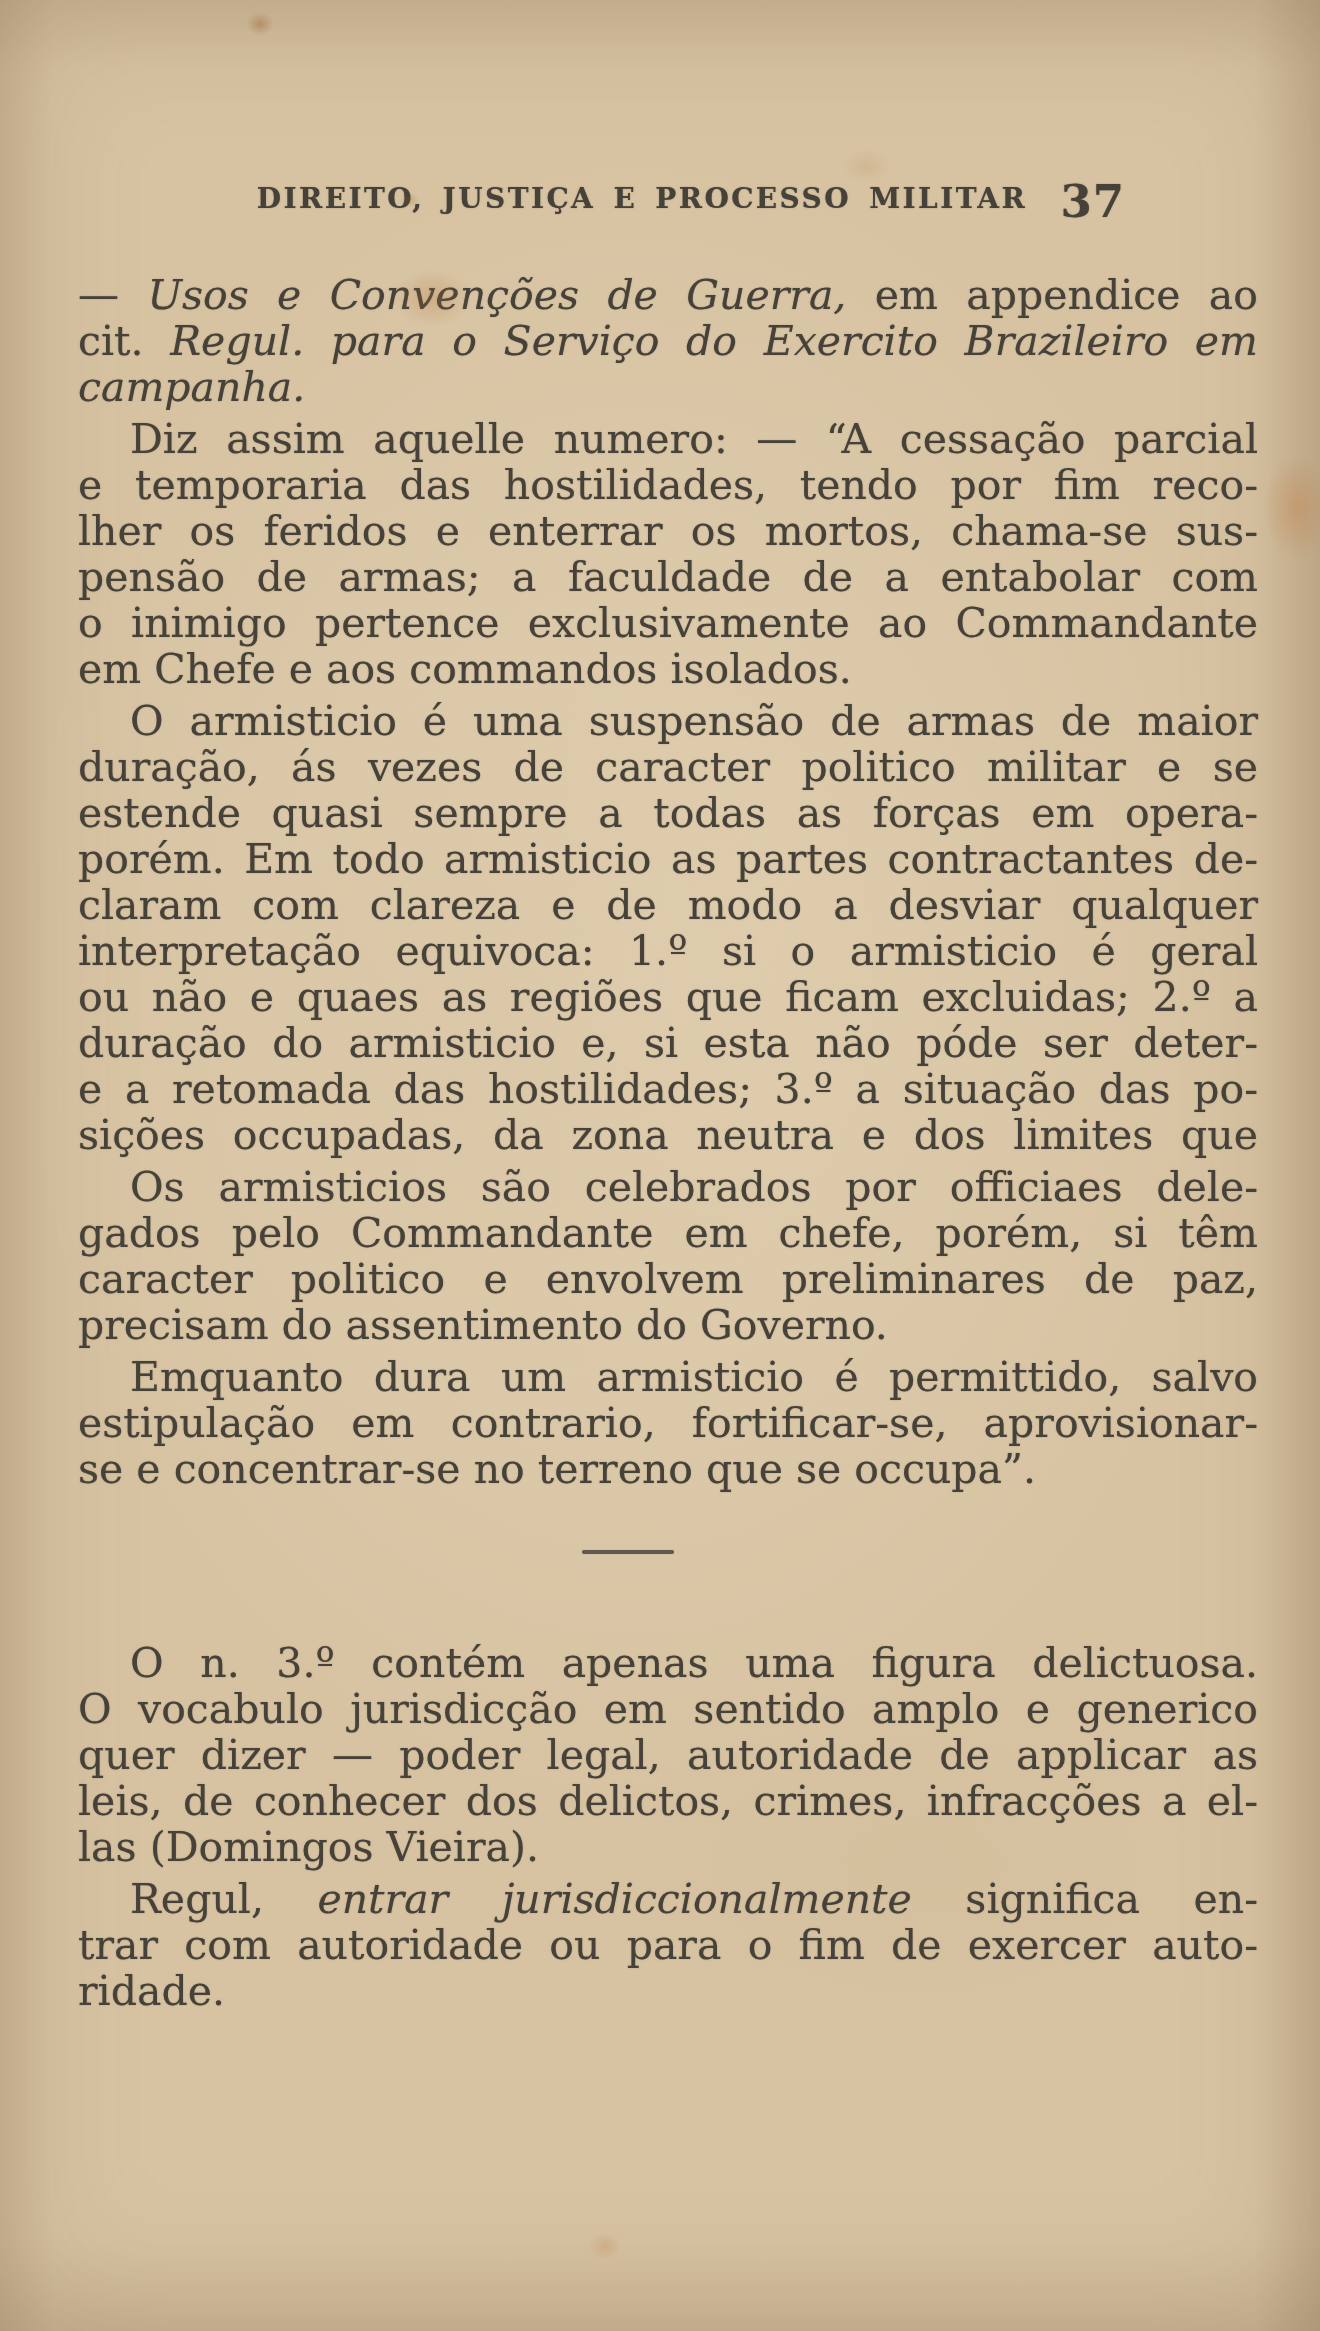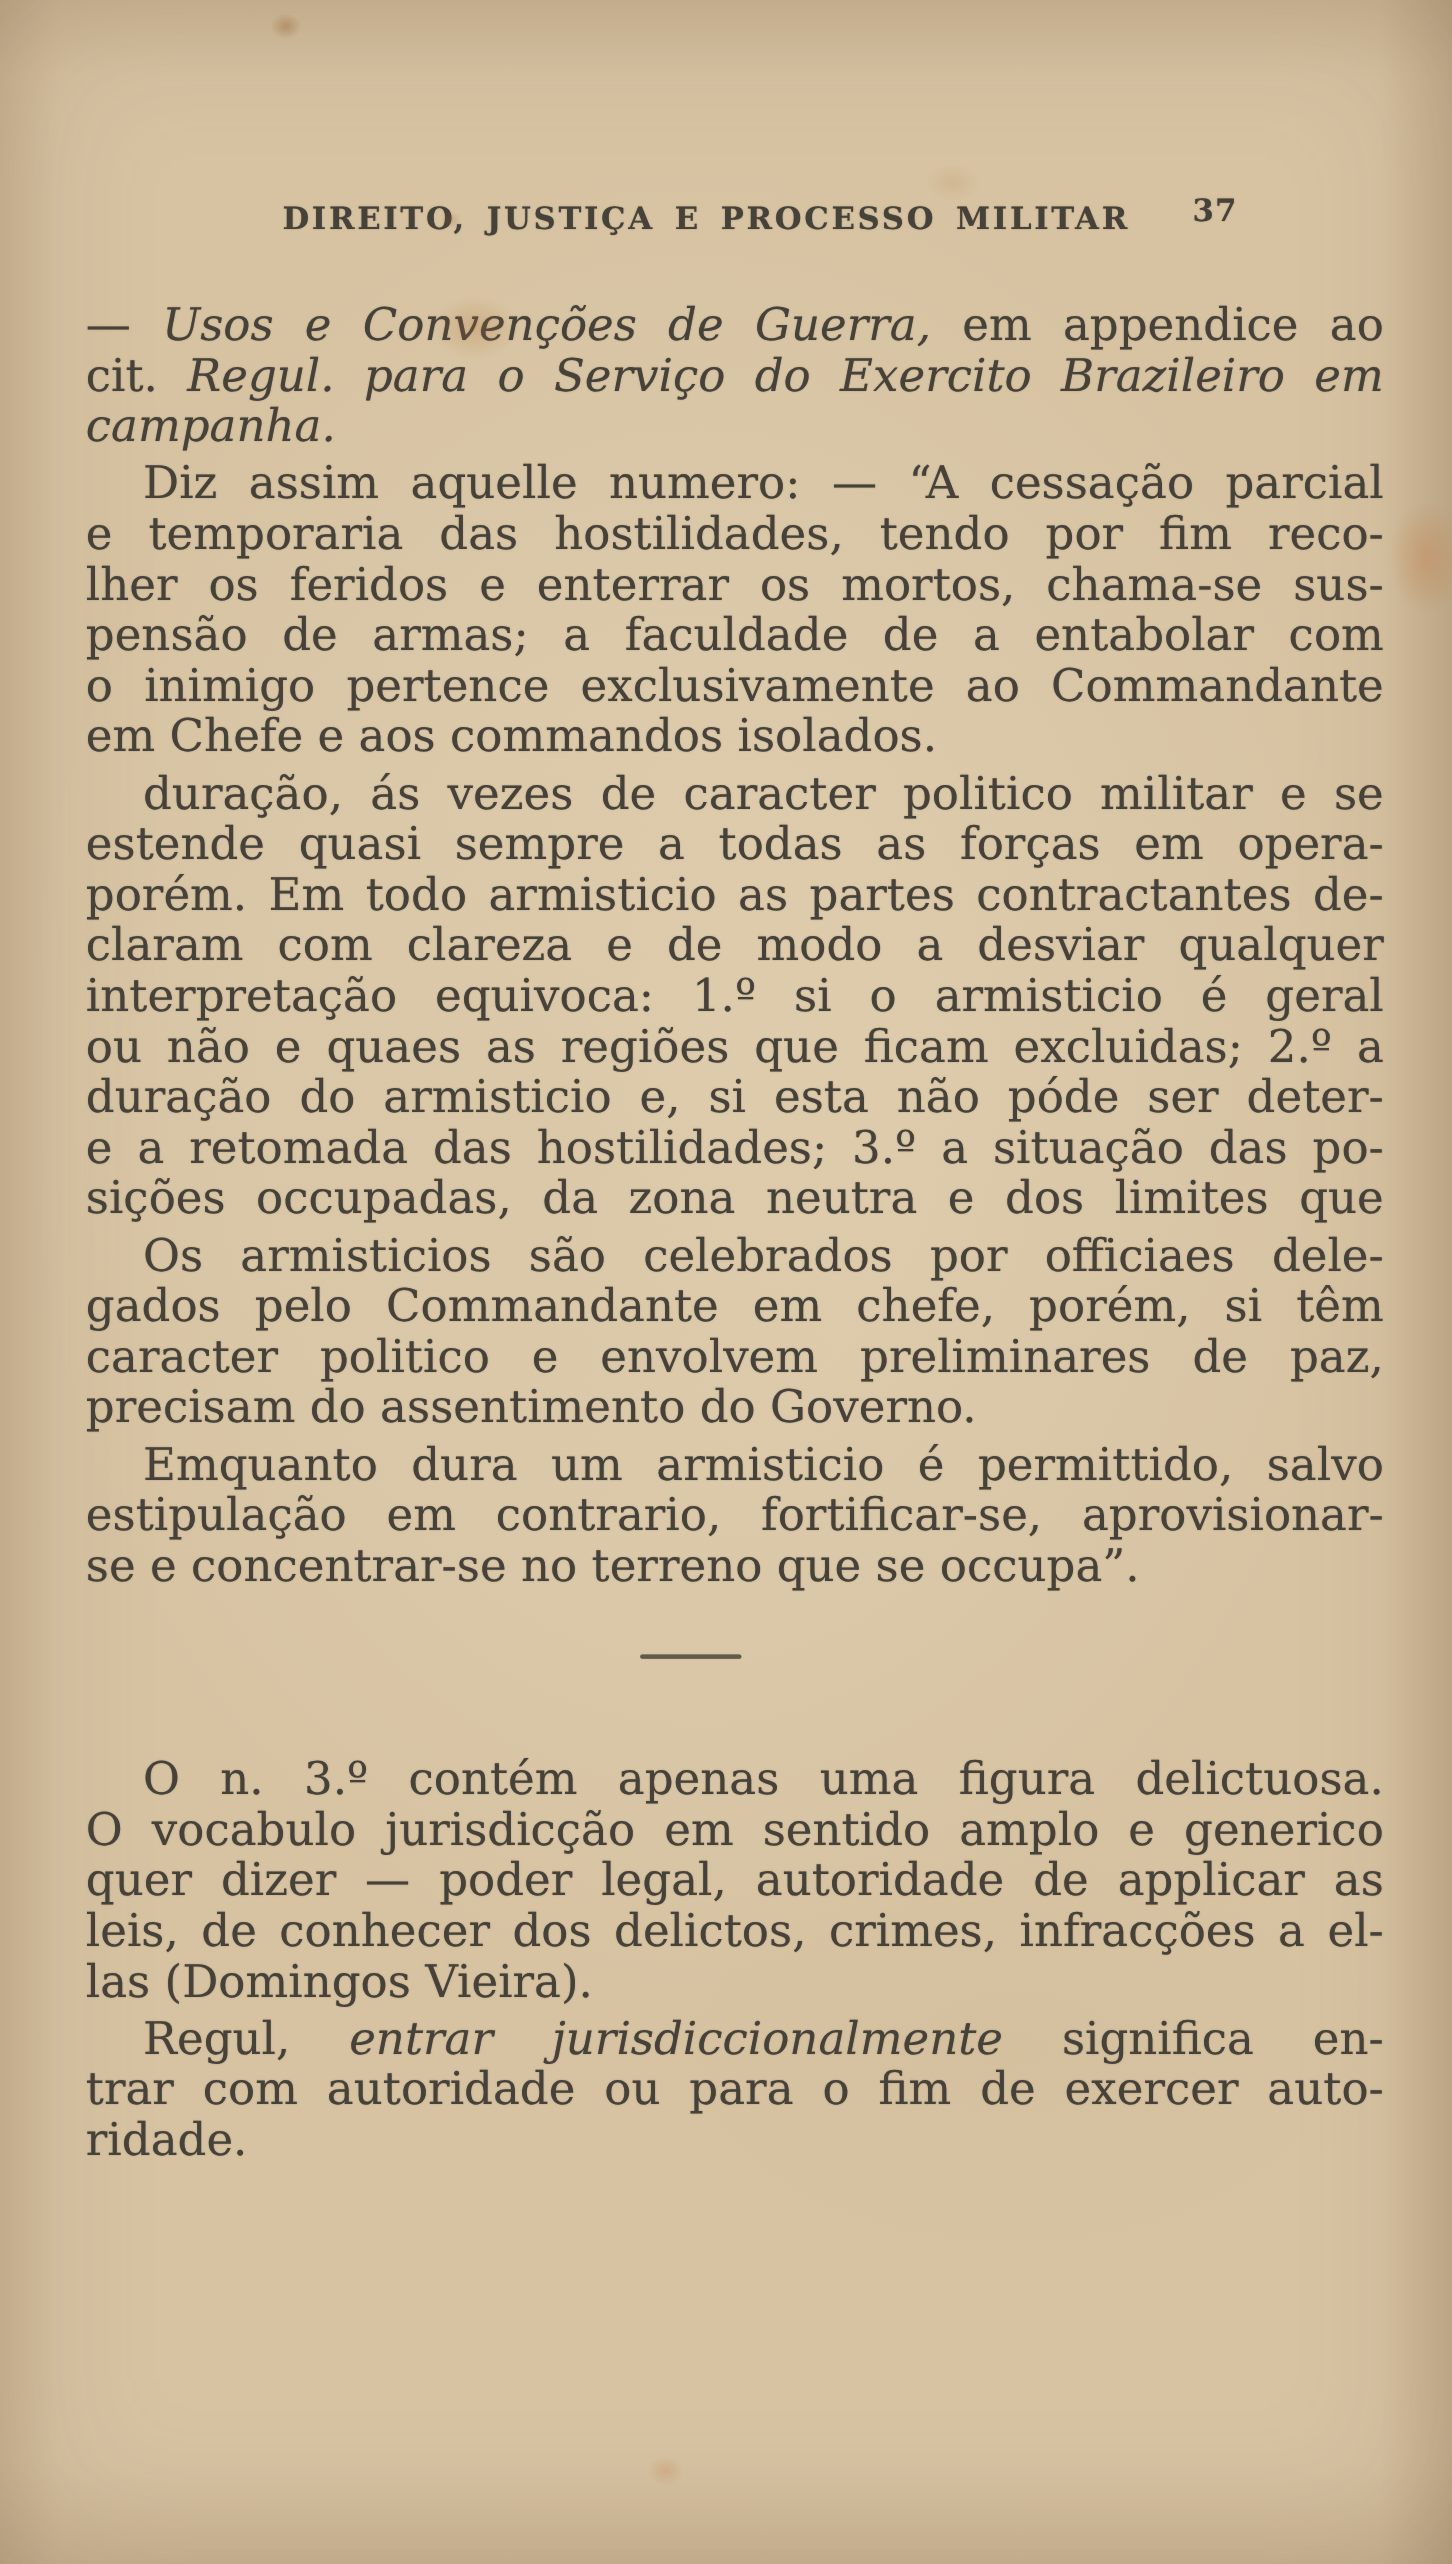--- a/index.html
+++ b/index.html
@@ -39,21 +39,21 @@
     left: 50%; transform: translateX(-50%);
     margin-left: -26px;
     top: 0;
     font-size: 28px; font-weight: bold;
     letter-spacing: 2.4px; word-spacing: 6px;
     white-space: nowrap;
   }
   .folio {
     position: absolute;
     right: 133px; top: -7px;
-    font-size: 28px; font-weight: bold;
+    font-size: 45px; font-weight: bold;
     letter-spacing: 1px;
   }
   .body {
     position: absolute;
     top: 272px; left: 78px; width: 1180px;
     font-size: 41px; line-height: 46px;
     text-shadow: 0 0 1.2px rgba(70,62,50,0.5);
   }
   .paragraph { margin: 0 0 6px 0; }
   .line {
@@ -109,20 +109,21 @@
       </div>
       <div class="paragraph indent">
         <div class="line"><span class="run">Diz assim aquelle numero: — “A cessação parcial</span></div>
         <div class="line"><span class="run">e temporaria das hostilidades, tendo por fim reco-</span></div>
         <div class="line"><span class="run">lher os feridos e enterrar os mortos, chama-se sus-</span></div>
         <div class="line"><span class="run">pensão de armas; a faculdade de a entabolar com</span></div>
         <div class="line"><span class="run">o inimigo pertence exclusivamente ao Commandante</span></div>
         <div class="line last"><span class="run">em Chefe e aos commandos isolados.</span></div>
       </div>
       <div class="paragraph indent">
+        <div class="line"><span class="run">O armisticio é uma suspensão de armas de maior</span></div>
         <div class="line"><span class="run">duração, ás vezes de caracter politico militar e se</span></div>
         <div class="line"><span class="run">estende quasi sempre a todas as forças em opera-</span></div>
         <div class="line"><span class="run">porém. Em todo armisticio as partes contractantes de-</span></div>
         <div class="line"><span class="run">claram com clareza e de modo a desviar qualquer</span></div>
         <div class="line"><span class="run">interpretação equivoca: 1.º si o armisticio é geral</span></div>
         <div class="line"><span class="run">ou não e quaes as regiões que ficam excluidas; 2.º a</span></div>
         <div class="line"><span class="run">duração do armisticio e, si esta não póde ser deter-</span></div>
         <div class="line"><span class="run">e a retomada das hostilidades; 3.º a situação das po-</span></div>
         <div class="line"><span class="run">sições occupadas, da zona neutra e dos limites que</span></div>
       </div>

